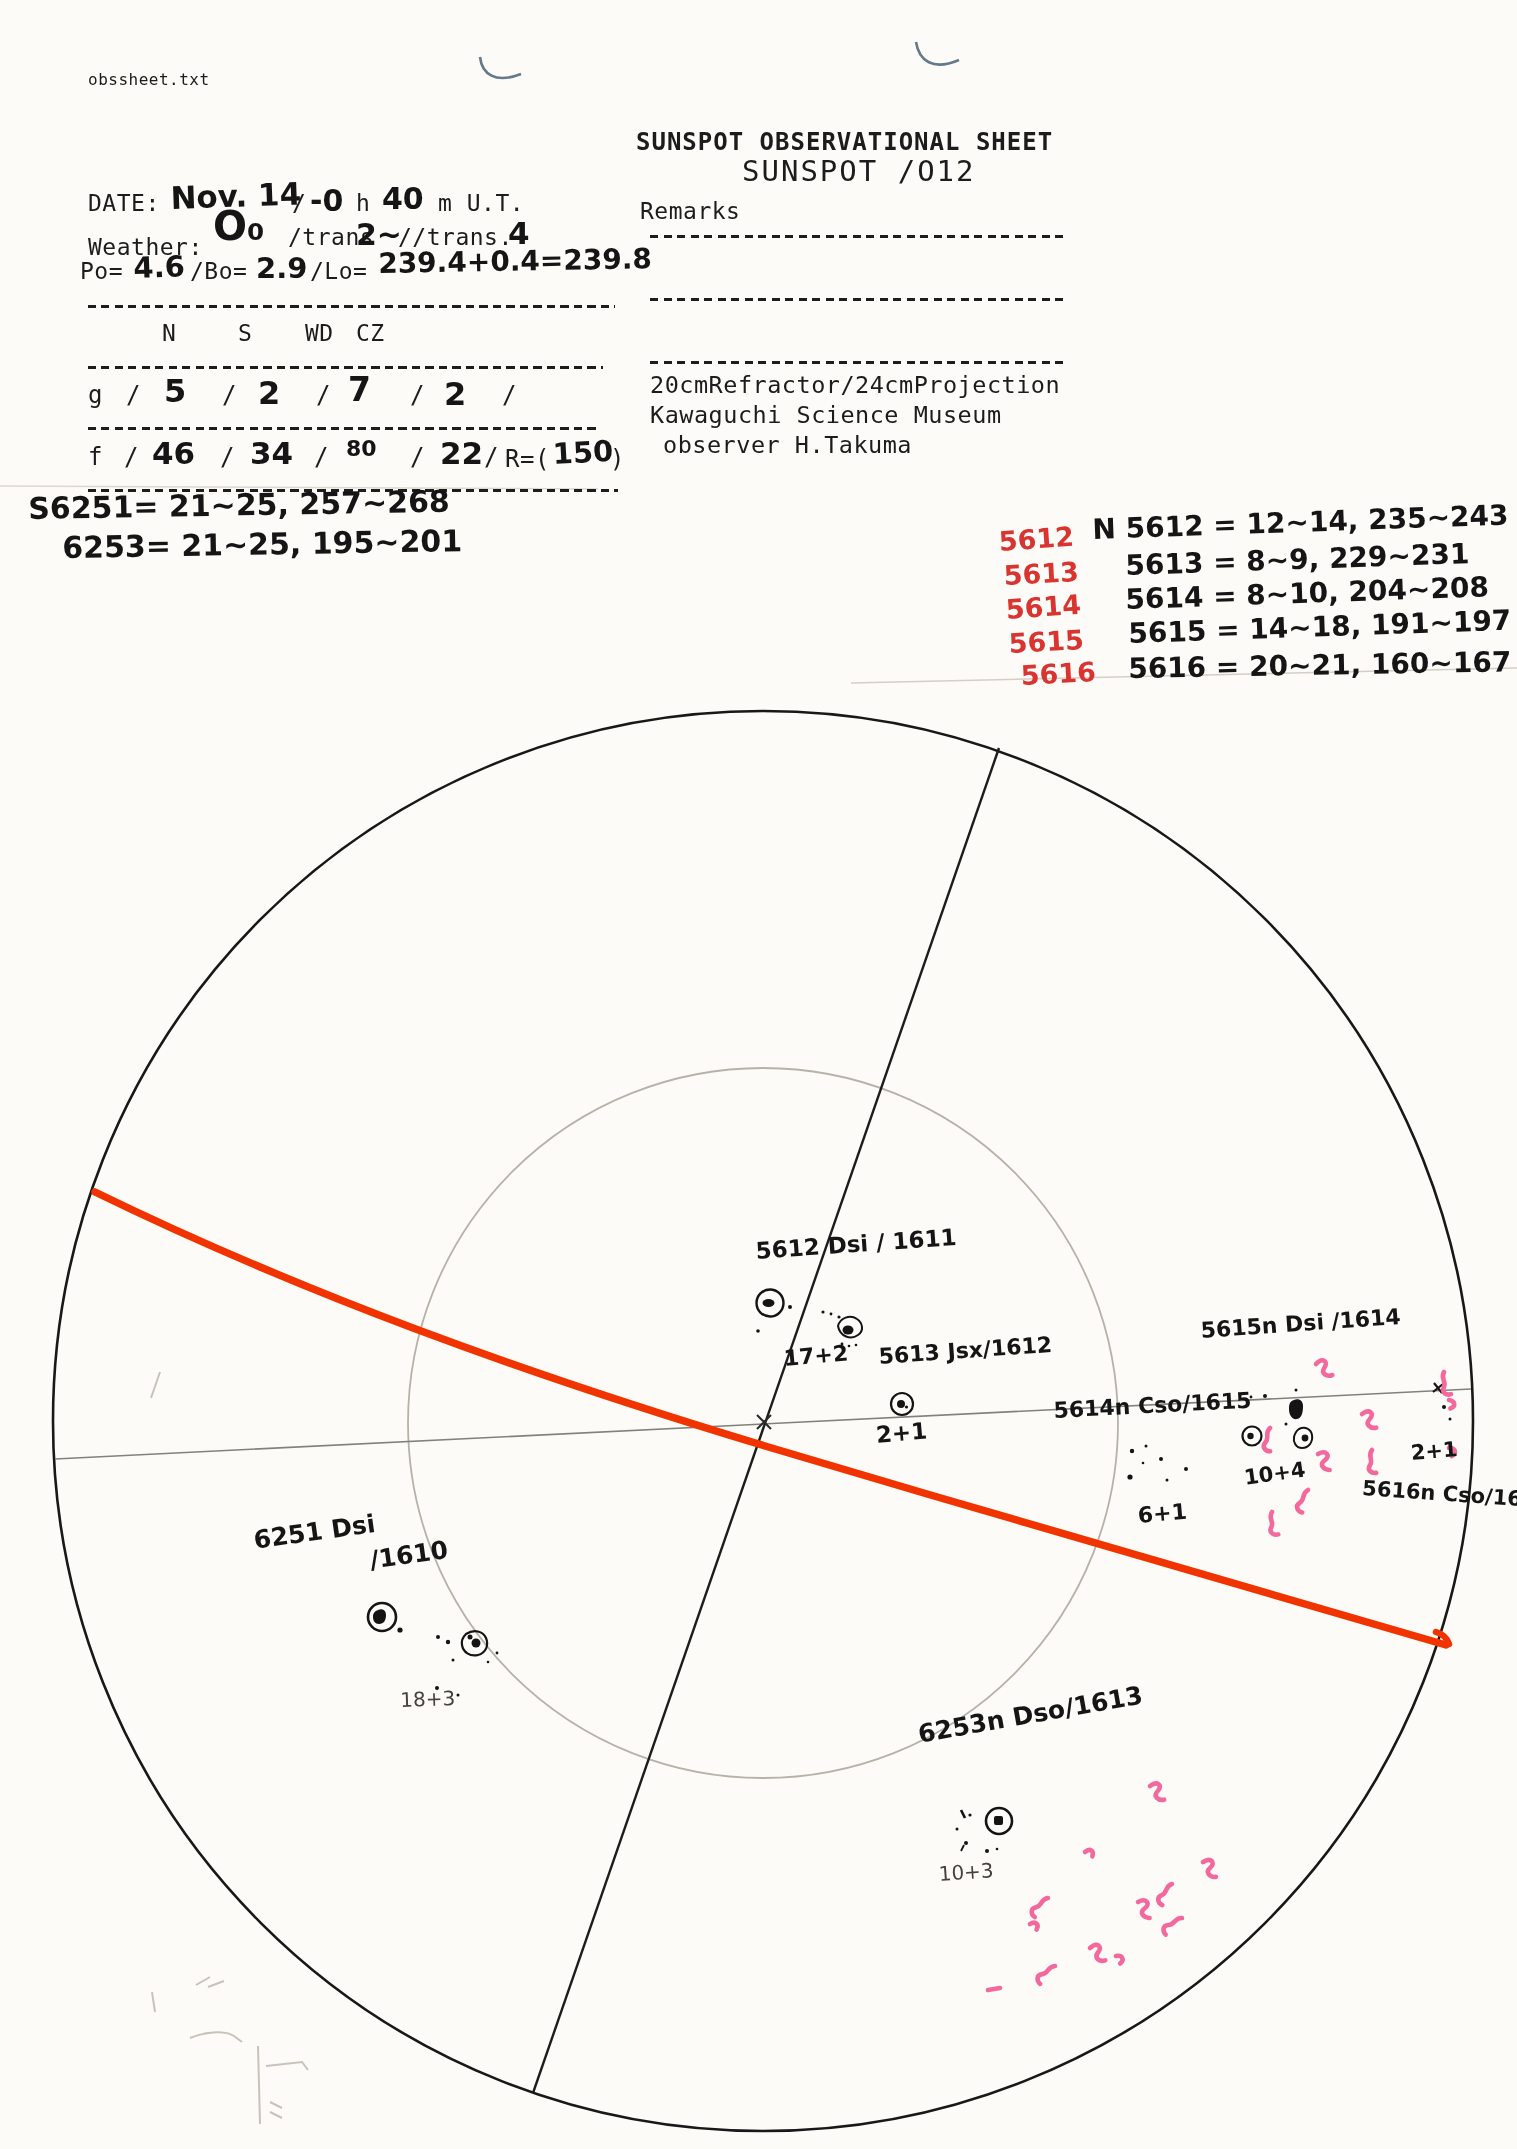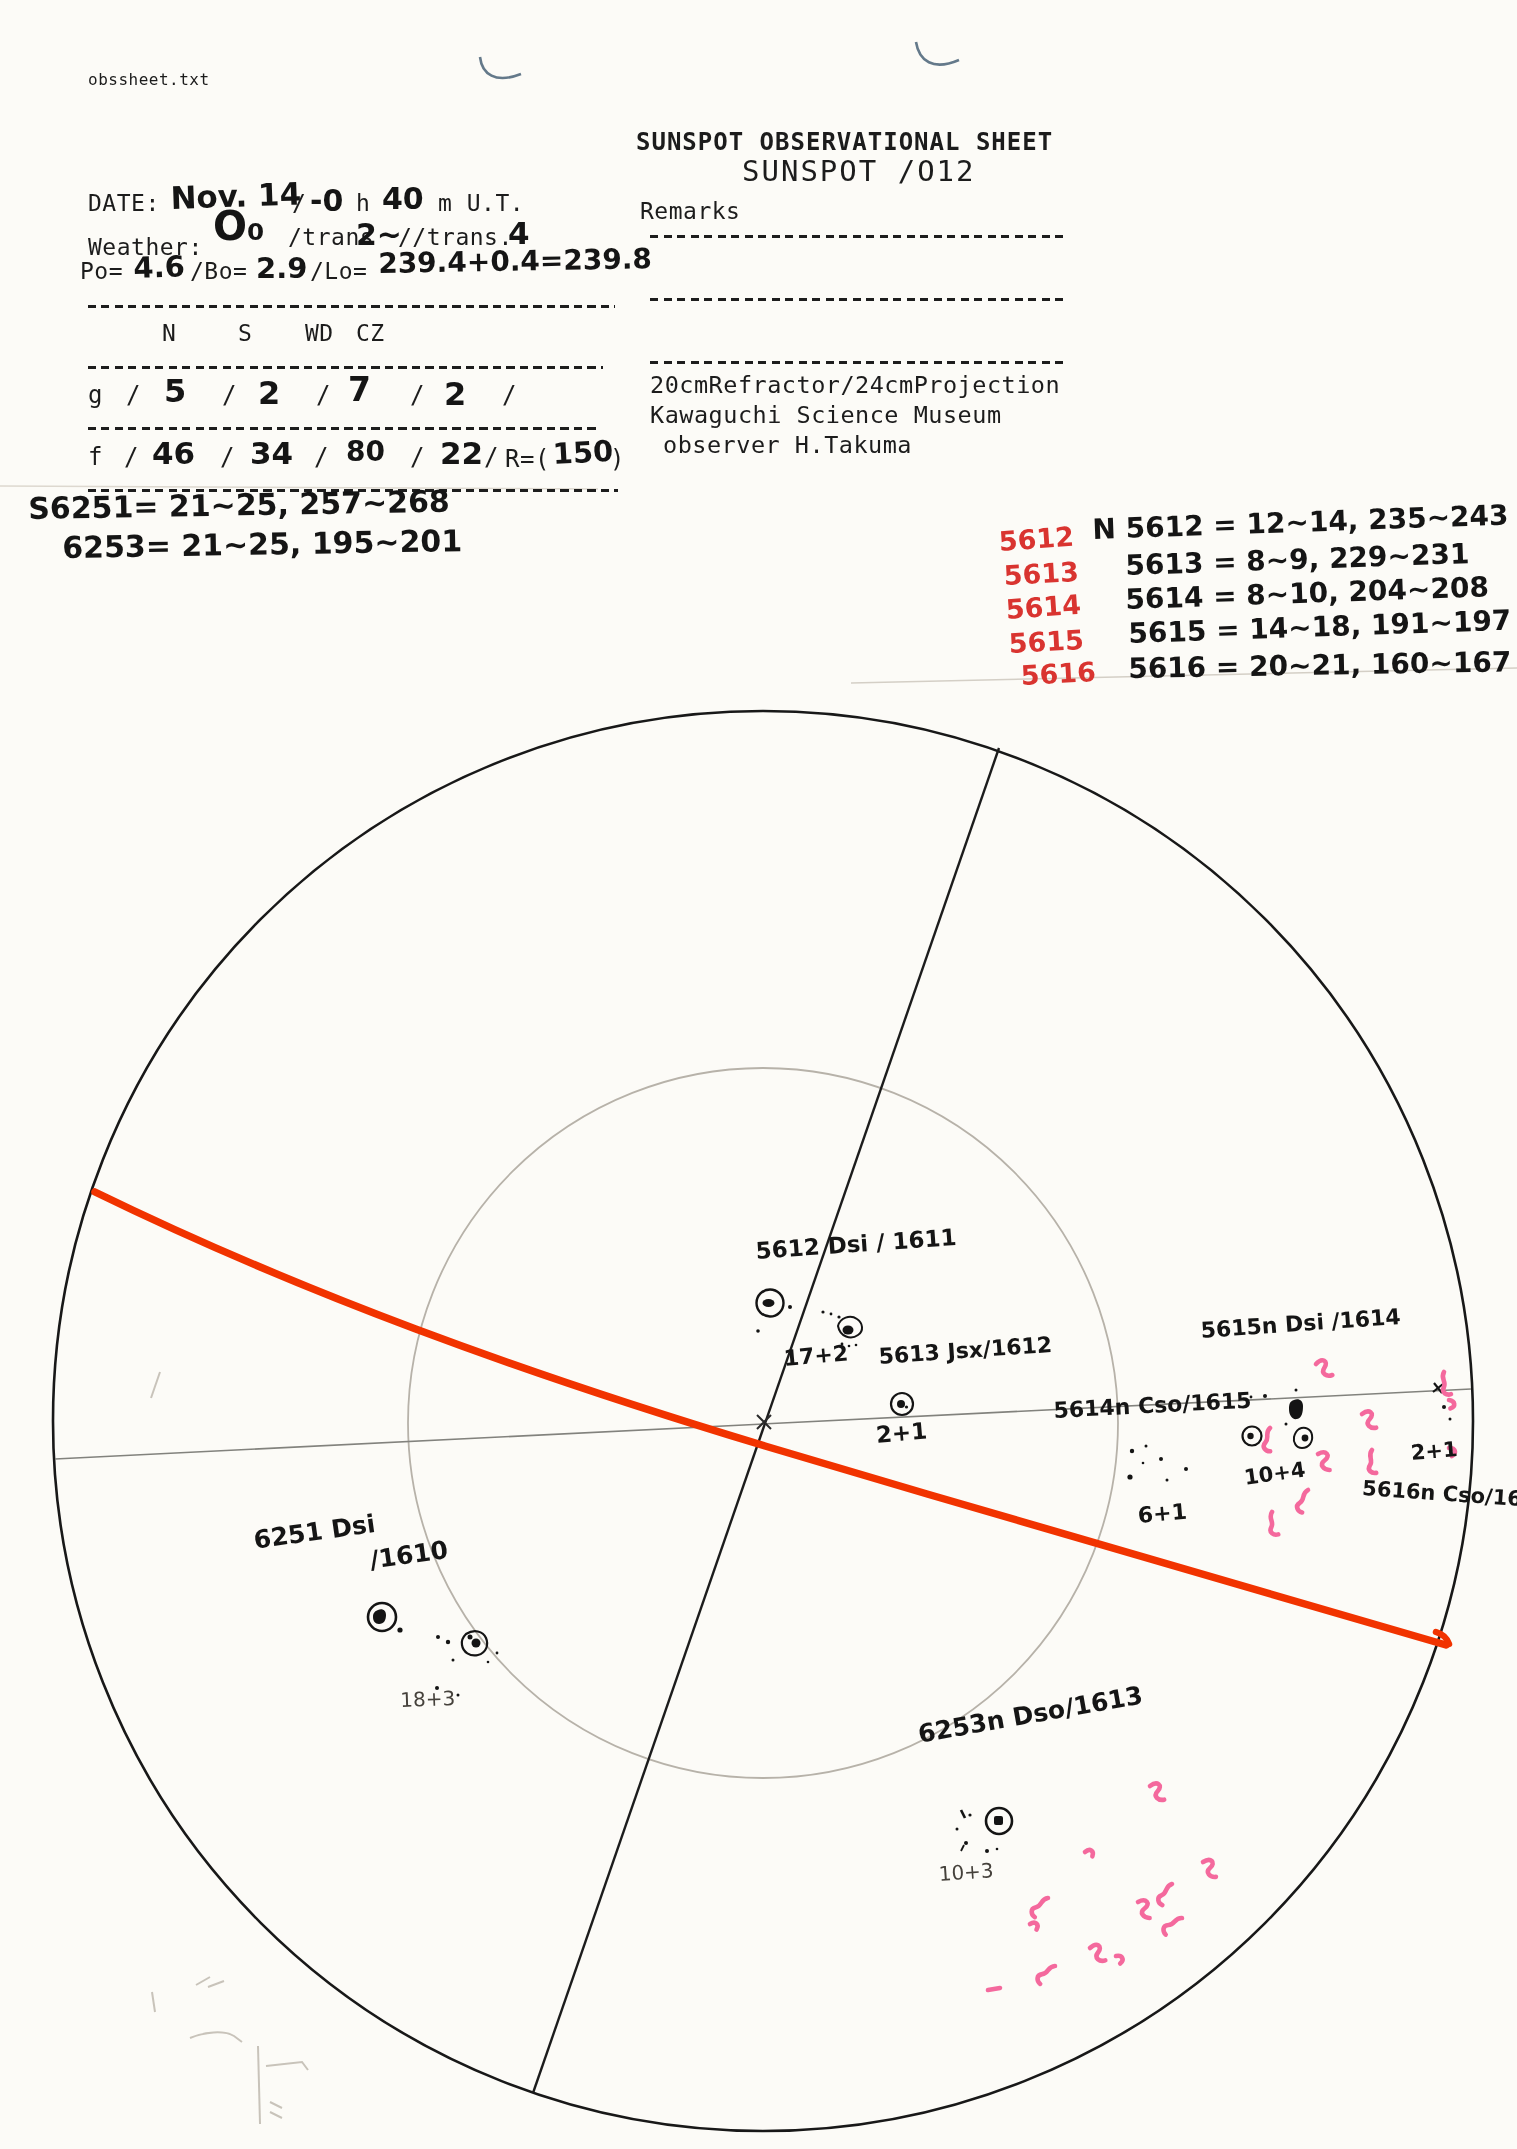--- a/index.html
+++ b/index.html
@@ -214,21 +214,21 @@
   <span class="abs h" style="left:444px;top:378px;font-size:32px">2</span>
   <span class="abs t" style="left:502px;top:383px;font-size:24px">/</span>
   <div class="dash" style="left:88px;top:427px;width:513px"></div>
 
   <span class="abs t" style="left:88px;top:445px;font-size:24px">f</span>
   <span class="abs t" style="left:124px;top:445px;font-size:24px">/</span>
   <span class="abs h" style="left:152px;top:438px;font-size:31px">46</span>
   <span class="abs t" style="left:220px;top:445px;font-size:24px">/</span>
   <span class="abs h" style="left:250px;top:438px;font-size:31px">34</span>
   <span class="abs t" style="left:314px;top:445px;font-size:24px">/</span>
-  <span class="abs h" style="left:346px;top:438px;font-size:28px">80</span>
+  <span class="abs h" style="left:346px;top:438px;font-size:22px">80</span>
   <span class="abs t" style="left:410px;top:445px;font-size:24px">/</span>
   <span class="abs h" style="left:440px;top:438px;font-size:31px">22</span>
   <span class="abs t" style="left:484px;top:445px;font-size:24px">/</span>
   <span class="abs t" style="left:505px;top:447px;font-size:24px">R=(</span>
   <span class="abs h" style="left:552px;top:440px;font-size:29px;transform:rotate(-3deg)">150</span>
   <span class="abs t" style="left:610px;top:447px;font-size:24px">)</span>
   <div class="dash" style="left:88px;top:489px;width:530px"></div>
 
   <span class="abs h" style="left:28px;top:494px;font-size:30px;transform:rotate(-1deg)">S6251= 21~25, 257~268</span>
   <span class="abs h" style="left:62px;top:533px;font-size:30px;transform:rotate(-1deg)">6253= 21~25, 195~201</span>

